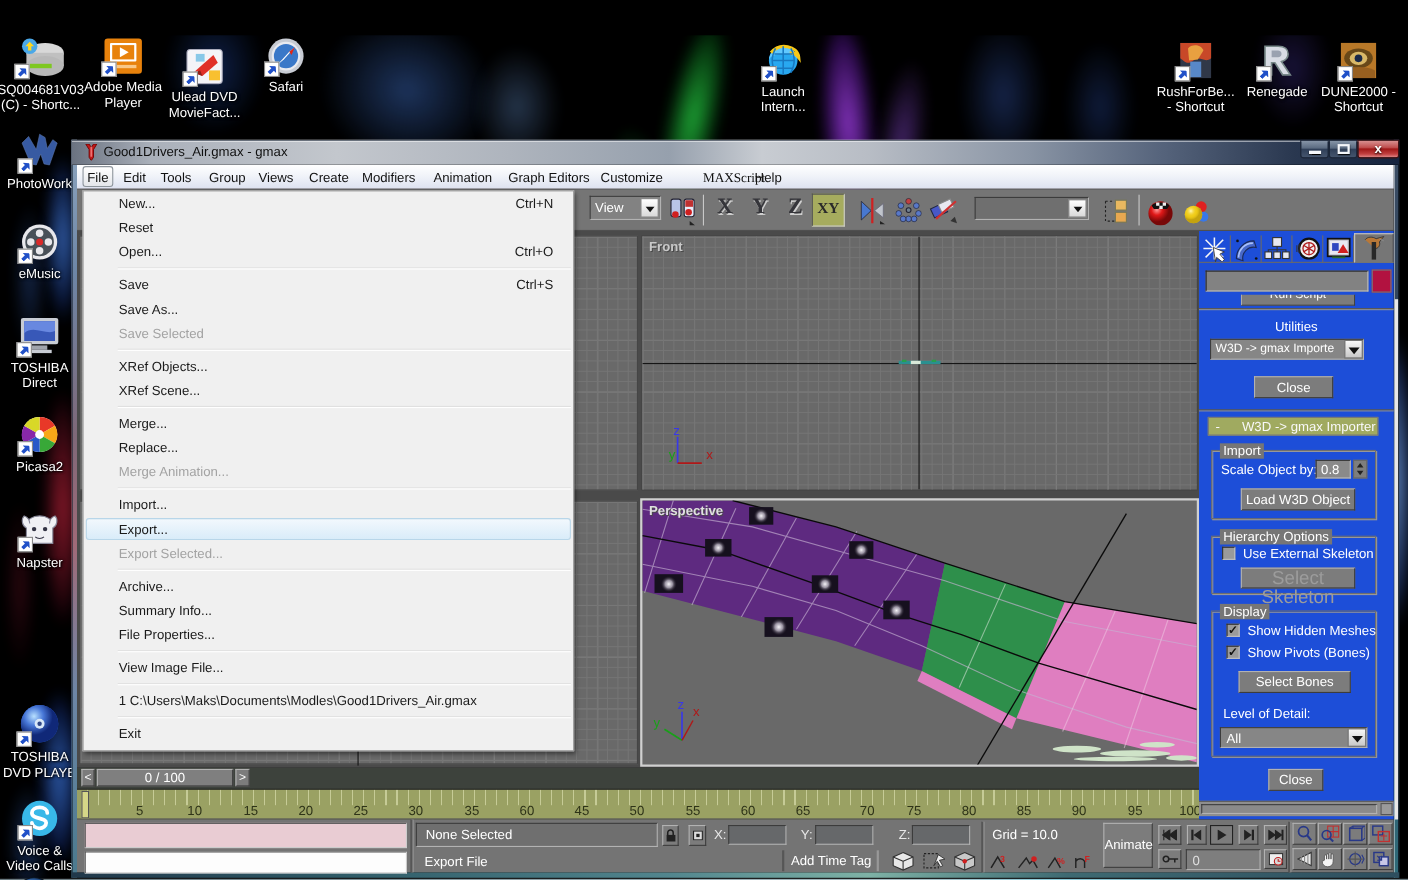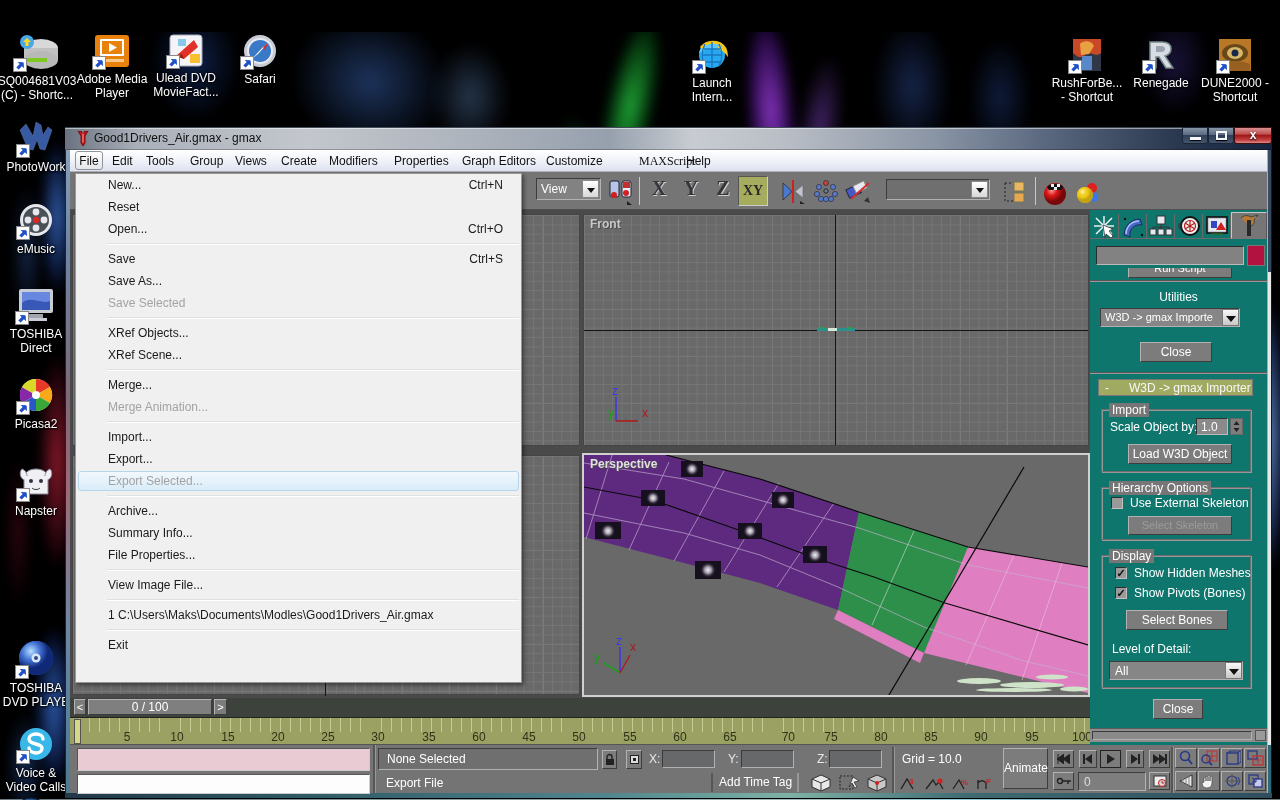--- a/index.html
+++ b/index.html
@@ -76,21 +76,21 @@
             <rect x="1" y="1" width="34" height="32" rx="3" fill="#e8820c"></rect>
             <rect x="6" y="5" width="24" height="17" rx="1" fill="#fff"></rect>
             <rect x="8" y="7" width="20" height="13" fill="#e8820c"></rect>
             <path d="M15 9l8 4.5-8 4.5z" fill="#fff"></path>
             <rect x="6" y="25" width="24" height="3" fill="#f8c888"></rect>
           </svg>
         <span class="shortcut"></span>
       </span>
       Adobe Media<br>Player
     </div>
-    <div class="dicon" style="left:143px;top:2px;">
+    <div class="dicon" style="left:143px;top:12px;">
       <span class="ic" style="width:36px;height:33px;">
         <svg width="36" height="33">
             <rect x="2" y="1" width="32" height="31" rx="3" fill="#f4f4f8" stroke="#aab"></rect>
             <path d="M8 22L26 6l4 7-14 12z" fill="#e03028"></path>
             <path d="M8 22l6-2 2 5z" fill="#902018"></path>
             <rect x="22" y="20" width="10" height="9" fill="#f8c030"></rect>
             <rect x="10" y="5" width="8" height="7" fill="#88c8e8"></rect>
           </svg>
         <span class="shortcut"></span>
       </span>
@@ -278,21 +278,21 @@
     </div>
 
     <div class="abs" style="left:5px;top:23px;width:1197px;height:22px;background:linear-gradient(#ffffff,#eef1f8 55%,#dee2f0);border-bottom:1px solid #b0b0b8;font-size:12px;color:#111;">
       <span class="abs" style="left:5px;top:1px;width:28px;height:19px;border:1px solid #8e959c;border-radius:3px;background:linear-gradient(#fff,#e4e6ea);text-align:center;line-height:19px;">File</span>
       <span class="abs" style="left:42px;top:4px;">Edit</span>
       <span class="abs" style="left:76px;top:4px;">Tools</span>
       <span class="abs" style="left:120px;top:4px;">Group</span>
       <span class="abs" style="left:165px;top:4px;">Views</span>
       <span class="abs" style="left:211px;top:4px;">Create</span>
       <span class="abs" style="left:259px;top:4px;">Modifiers</span>
-      <span class="abs" style="left:324px;top:4px;">Properties</span>
+      <span class="abs" style="left:324px;top:4px;">Animation</span>
       <span class="abs" style="left:392px;top:4px;">Graph Editors</span>
       <span class="abs" style="left:476px;top:4px;">Customize</span>
       <span class="abs" style="left:569px;top:4px;font-family:Liberation Serif, serif;">MAXScript</span>
       <span class="abs" style="left:616px;top:4px;">Help</span>
     </div>
 
     <div id="toolbar" class="abs" style="left:5px;top:45px;width:1197px;height:38px;background:#757575;border-bottom:1px solid #4f4f4f;">
       <div class="abs sunk" style="left:466px;top:6px;width:65px;height:22px;background:#828282;">
         <span class="abs" style="left:4px;top:3px;color:#fff;font-size:12px;">View</span>
         <div class="abs" style="right:1px;top:1px;width:17px;height:18px;background:linear-gradient(#fff,#d8d8d8);border:1px solid #888;">
@@ -481,21 +481,21 @@
             <text x="22" y="12" fill="#3838e8" font-size="12">z</text>
             <path d="M26 14v26M26 40l-14-9M26 40l8-16" stroke="#3838e8" stroke-width="0" fill="none"></path>
             <path d="M26 14v26" stroke="#3838e8" stroke-width="1.5"></path>
             <path d="M26 40L10 30" stroke="#18a018" stroke-width="1.5"></path>
             <text x="0" y="28" fill="#18a018" font-size="12">y</text>
             <path d="M26 40l10-18" stroke="#b01818" stroke-width="1.3"></path>
             <text x="36" y="18" fill="#b01818" font-size="12">x</text>
           </svg>
       </div>
     </div>
-    <div id="panel" class="abs" style="left:1025px;top:83px;width:177px;height:535px;background:#0f766e;font-size:11px;color:#fff;">
+    <div id="panel" class="abs" style="left:1025px;top:83px;width:177px;height:535px;background:#1d4ed8;font-size:11px;color:#fff;">
 
       <div class="abs" style="left:0;top:4px;width:177px;height:25px;border-bottom:1px solid #6a6a6a;">
         <svg class="abs" style="left:3px;top:1px;" width="24" height="23">
             <g stroke="#f8f8f8" stroke-width="1.4">
               <line x1="11" y1="1" x2="11" y2="21"></line>
               <line x1="1" y1="11" x2="21" y2="11"></line>
               <line x1="3" y1="3" x2="19" y2="19"></line>
               <line x1="19" y1="3" x2="3" y2="19"></line>
             </g>
             <path d="M10 10l10 4-4 2 4 5-2 2-5-4-1 4z" fill="#fff" stroke="#333" stroke-width=".8"></path>
@@ -560,32 +560,32 @@
       <div class="abs" style="left:0;top:162px;width:177px;height:1px;background:#585858;box-shadow:0 1px 0 #989898;"></div>
 
       <div class="abs" style="left:8px;top:169px;width:155px;height:17px;background:#a0aa60;border:1px solid #777;font-size:12px;color:#f8f8f8;">
           <span class="abs" style="left:6px;top:1px;">-</span>
           <span class="abs" style="left:30px;top:1px;">W3D -&gt; gmax Importer</span>
         </div>
 
       <div class="abs" style="left:11px;top:199px;width:150px;height:63px;border:1px solid #6e6e6e;box-shadow:inset 1px 1px 0 #989898, 1px 1px 0 #989898;"></div>
       <span class="abs" style="left:19px;top:193px;background:#767676;padding:0 3px;font-size:12px;">Import</span>
       <span class="abs" style="left:20px;top:210px;font-size:12px;">Scale Object by:</span>
-      <div class="abs" style="left:106px;top:208px;width:32px;height:17px;background:#8a8a8a;border:1px solid;border-color:#333 #bbb #bbb #333;color:#fff;font-size:12px;padding:1px 0 0 4px;">1.0</div>
+      <div class="abs" style="left:106px;top:208px;width:32px;height:17px;background:#8a8a8a;border:1px solid;border-color:#333 #bbb #bbb #333;color:#fff;font-size:12px;padding:1px 0 0 4px;">0.8</div>
       <div class="abs" style="left:140px;top:208px;width:13px;height:17px;background:#7e7e7e;border:1px solid #666;"><svg width="11" height="15">
             <path d="M5.5 2l3 4h-6z" fill="#222"></path>
             <path d="M5.5 13l-3-4h6z" fill="#222"></path>
           </svg></div>
       <div class="btn3d abs" style="left:38px;top:234px;width:104px;height:20px;font-size:12px;line-height:18px;">Load W3D Object</div>
 
       <div class="abs" style="left:11px;top:277px;width:150px;height:53px;border:1px solid #6e6e6e;box-shadow:inset 1px 1px 0 #989898, 1px 1px 0 #989898;"></div>
       <span class="abs" style="left:19px;top:271px;background:#767676;padding:0 3px;font-size:12px;">Hierarchy Options</span>
       <div class="abs" style="left:21px;top:287px;width:12px;height:12px;background:#9a9a9a;border:1px solid;border-color:#2e2e2e #c0c0c0 #c0c0c0 #2e2e2e;"></div>
       <span class="abs" style="left:40px;top:286px;font-size:12px;">Use External Skeleton</span>
-      <div class="btn3d abs" style="left:38px;top:306px;width:104px;height:19px;font-size:11px;line-height:17px;color:#9c9c9c;">Select Skeleton</div>
+      <div class="btn3d abs" style="left:38px;top:306px;width:104px;height:19px;font-size:17px;line-height:17px;color:#9c9c9c;">Select Skeleton</div>
 
       <div class="abs" style="left:11px;top:345px;width:150px;height:133px;border:1px solid #6e6e6e;box-shadow:inset 1px 1px 0 #989898, 1px 1px 0 #989898;"></div>
       <span class="abs" style="left:19px;top:339px;background:#767676;padding:0 3px;font-size:12px;">Display</span>
       <div class="abs" style="left:25px;top:357px;width:12px;height:12px;background:#9a9a9a;border:1px solid;border-color:#2e2e2e #c0c0c0 #c0c0c0 #2e2e2e;color:#111;font-size:11px;line-height:11px;font-weight:bold;text-align:center;">✓</div>
       <span class="abs" style="left:44px;top:356px;font-size:12px;">Show Hidden Meshes</span>
       <div class="abs" style="left:25px;top:377px;width:12px;height:12px;background:#9a9a9a;border:1px solid;border-color:#2e2e2e #c0c0c0 #c0c0c0 #2e2e2e;color:#111;font-size:11px;line-height:11px;font-weight:bold;text-align:center;">✓</div>
       <span class="abs" style="left:44px;top:376px;font-size:12px;">Show Pivots (Bones)</span>
       <div class="btn3d abs" style="left:36px;top:400px;width:102px;height:20px;font-size:12px;line-height:18px;">Select Bones</div>
       <span class="abs" style="left:22px;top:432px;font-size:12px;">Level of Detail:</span>
       <div class="abs sunk" style="left:19px;top:451px;width:134px;height:19px;background:#868686;">
@@ -774,20 +774,21 @@
     <div class="mi">Open...<span class="sc">Ctrl+O</span></div>
     <div class="sep"></div>
     <div class="mi">Save<span class="sc">Ctrl+S</span></div>
     <div class="mi">Save As...</div>
     <div class="mi dis">Save Selected</div>
     <div class="sep"></div>
     <div class="mi">XRef Objects...</div>
     <div class="mi">XRef Scene...</div>
     <div class="sep"></div>
     <div class="mi">Merge...</div>
+    <div class="mi">Replace...</div>
     <div class="mi dis">Merge Animation...</div>
     <div class="sep"></div>
     <div class="mi">Import...</div>
     <div class="mi">Export...</div>
     <div class="mi dis">Export Selected...</div>
     <div class="sep"></div>
     <div class="mi">Archive...</div>
     <div class="mi">Summary Info...</div>
     <div class="mi">File Properties...</div>
     <div class="sep"></div>

